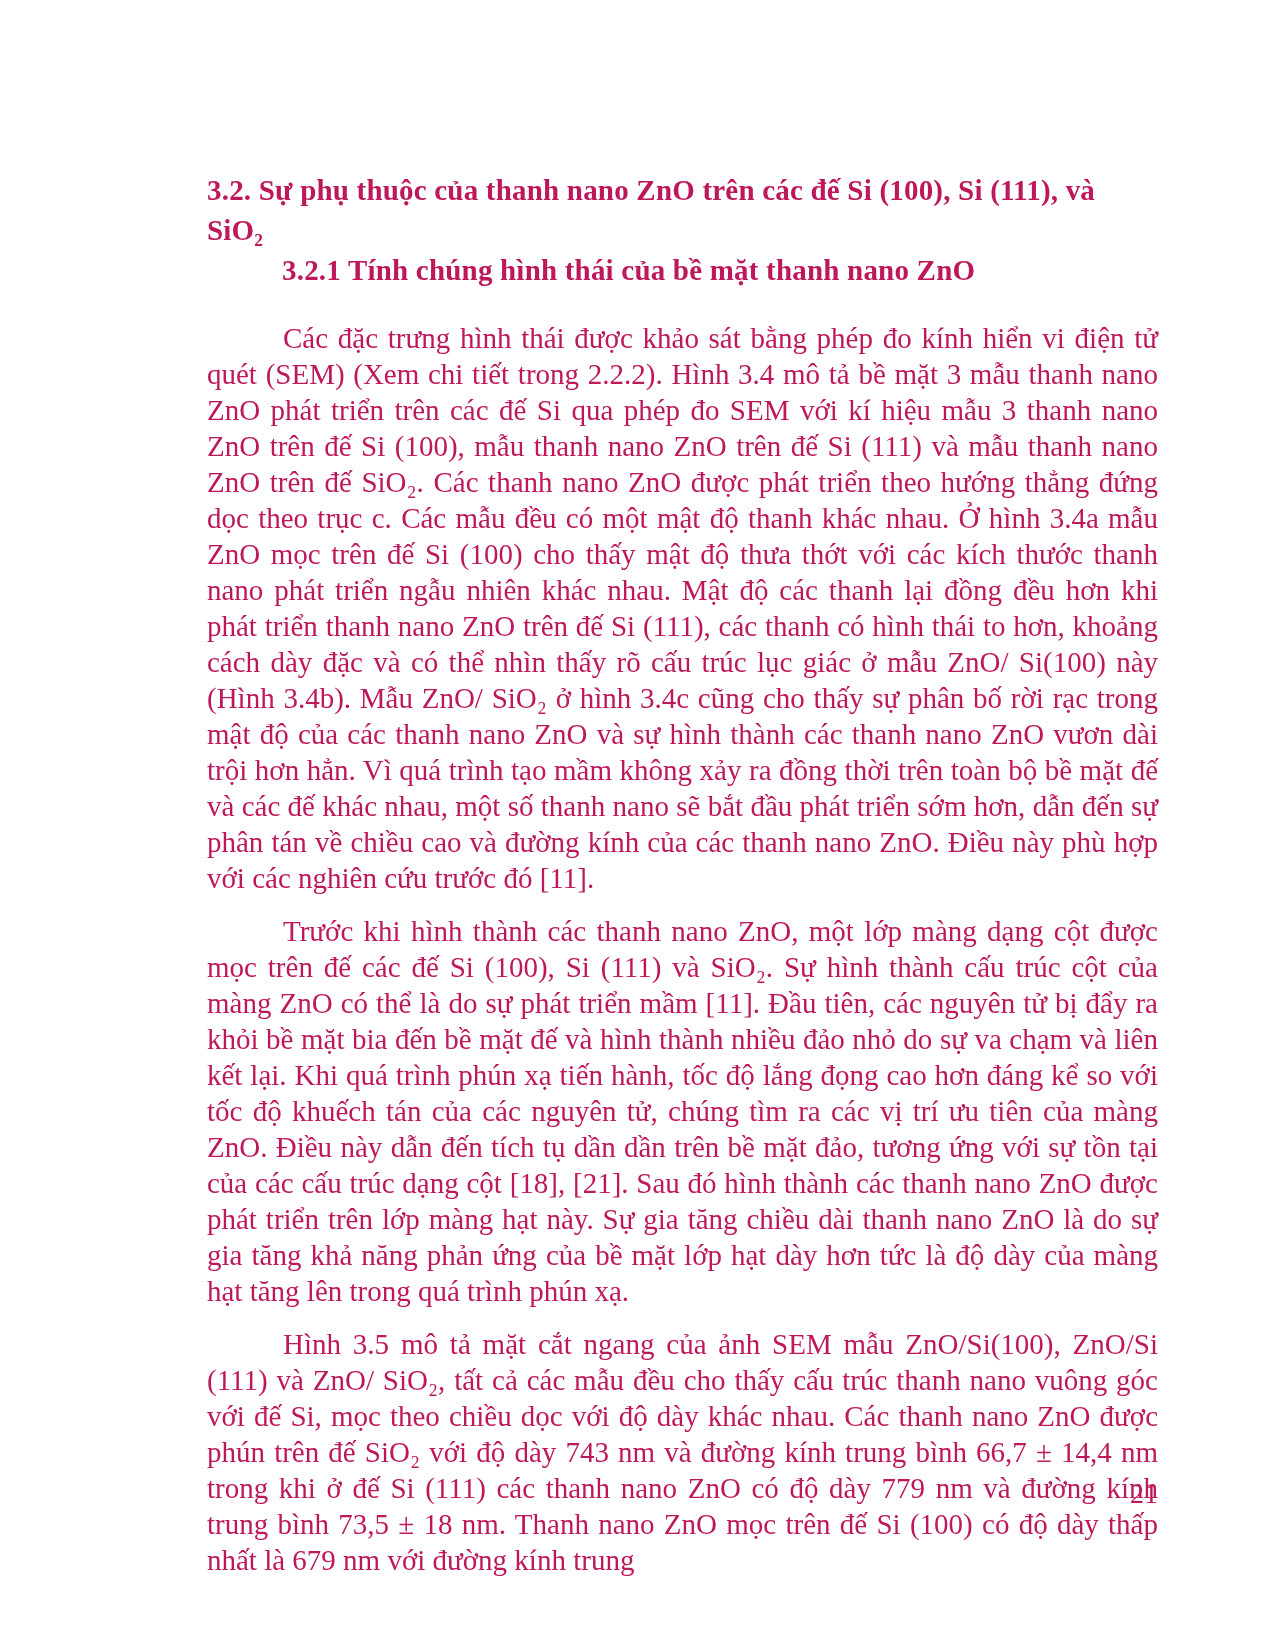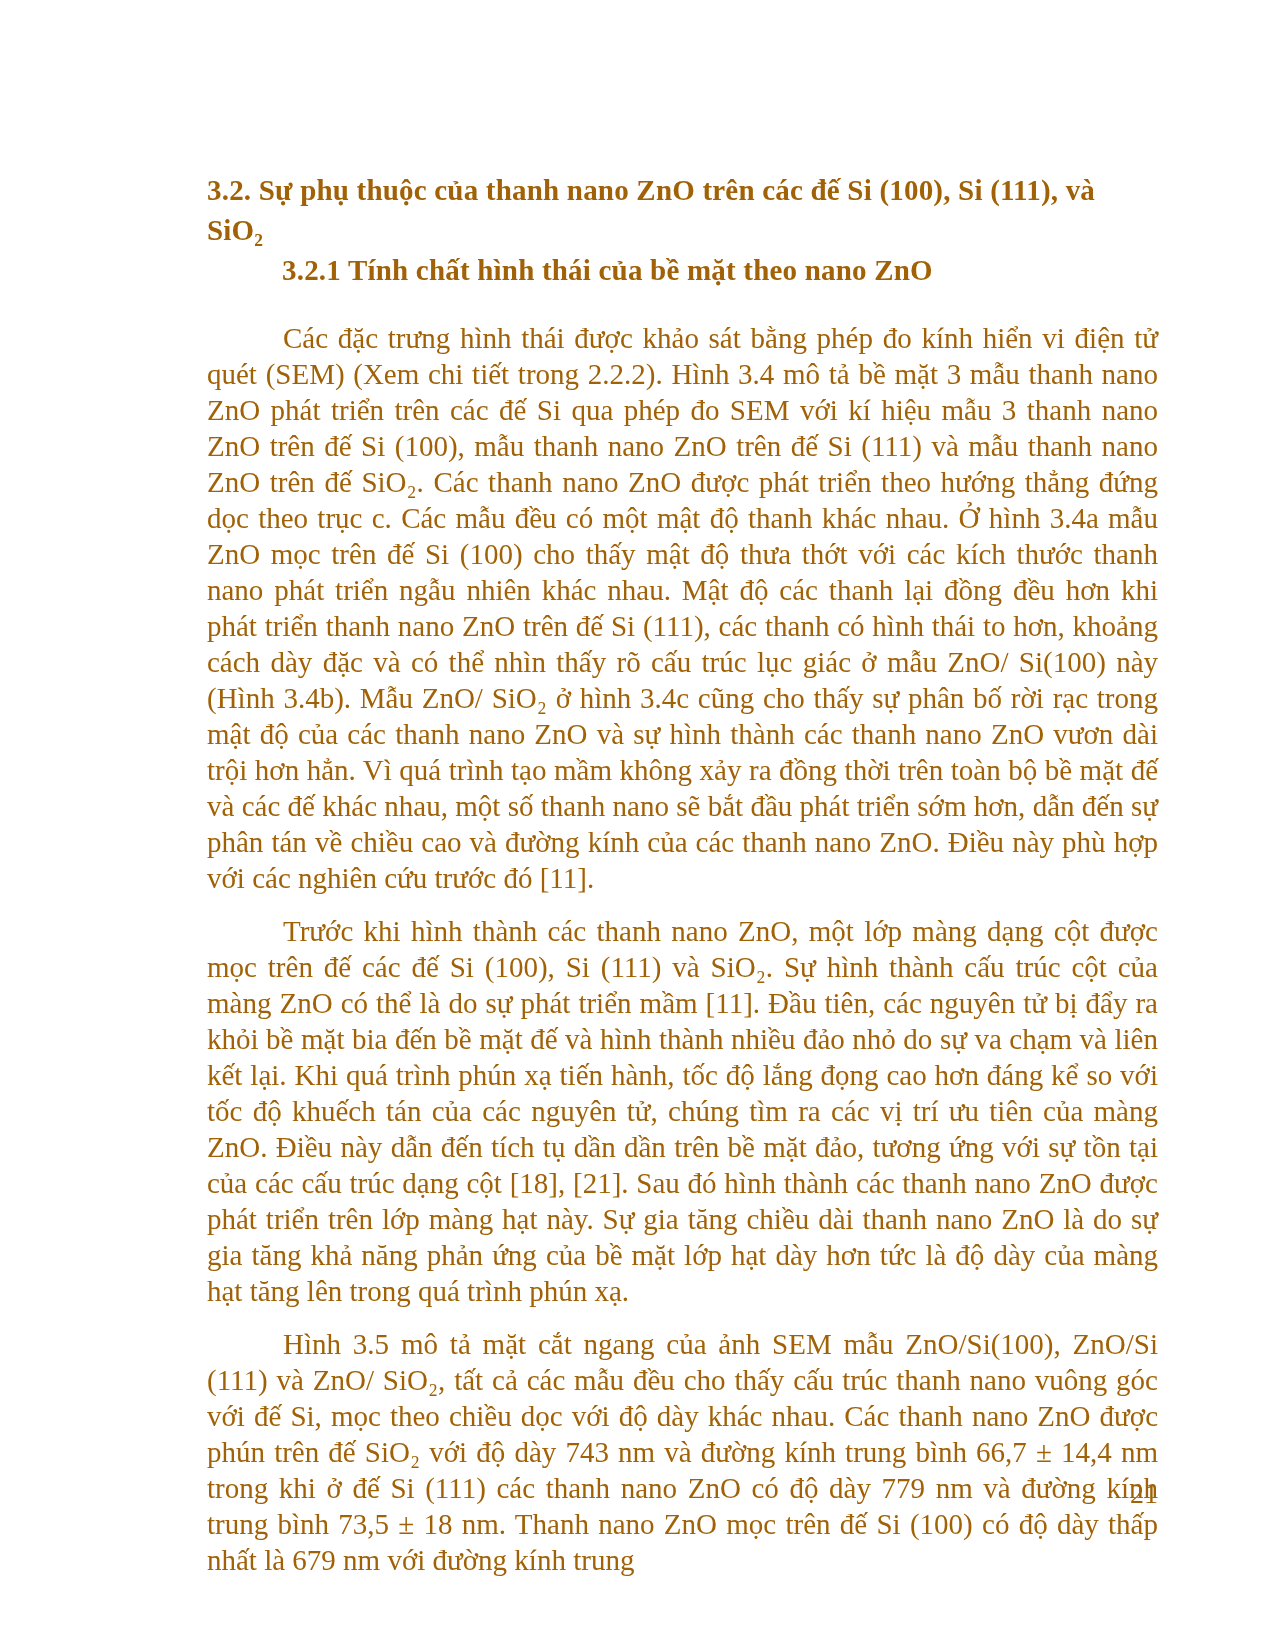--- a/index.html
+++ b/index.html
@@ -5,21 +5,21 @@
   html, body {
     margin: 0;
     padding: 0;
     background: #ffffff;
   }
   .page {
     position: relative;
     width: 1275px;
     height: 1634px;
     background: #ffffff;
-    color: #a16207;
+    color: #be185d;
     font-family: "Liberation Serif", "DejaVu Serif", serif;
     overflow: hidden;
   }
   .content {
     position: absolute;
     left: 207px;
     top: 170px;
     width: 951px;
   }
   .heading {
@@ -50,21 +50,21 @@
     font-size: 28px;
     line-height: 32px;
   }
 </style>
 </head>
 <body>
 
 <div class="page">
   <div class="content">
     <div class="heading section">3.2. Sự phụ thuộc của thanh nano ZnO trên các đế Si (100), Si (111), và SiO₂</div>
-    <div class="heading subsection">3.2.1 Tính chất hình thái của bề mặt theo nano ZnO</div>
+    <div class="heading subsection">3.2.1 Tính chúng hình thái của bề mặt thanh nano ZnO</div>
     <div class="body-text">
       <p>Các đặc trưng hình thái được khảo sát bằng phép đo kính hiển vi điện tử quét (SEM) (Xem chi tiết trong 2.2.2). Hình 3.4 mô tả bề mặt 3 mẫu thanh nano ZnO phát triển trên các đế Si qua phép đo SEM với kí hiệu mẫu 3 thanh nano ZnO trên đế Si (100), mẫu thanh nano ZnO trên đế Si (111) và mẫu thanh nano ZnO trên đế SiO₂. Các thanh nano ZnO được phát triển theo hướng thẳng đứng dọc theo trục c. Các mẫu đều có một mật độ thanh khác nhau. Ở hình 3.4a mẫu ZnO mọc trên đế Si (100) cho thấy mật độ thưa thớt với các kích thước thanh nano phát triển ngẫu nhiên khác nhau. Mật độ các thanh lại đồng đều hơn khi phát triển thanh nano ZnO trên đế Si (111), các thanh có hình thái to hơn, khoảng cách dày đặc và có thể nhìn thấy rõ cấu trúc lục giác ở mẫu ZnO/ Si(100) này (Hình 3.4b). Mẫu ZnO/ SiO₂ ở hình 3.4c cũng cho thấy sự phân bố rời rạc trong mật độ của các thanh nano ZnO và sự hình thành các thanh nano ZnO vươn dài trội hơn hẳn. Vì quá trình tạo mầm không xảy ra đồng thời trên toàn bộ bề mặt đế và các đế khác nhau, một số thanh nano sẽ bắt đầu phát triển sớm hơn, dẫn đến sự phân tán về chiều cao và đường kính của các thanh nano ZnO. Điều này phù hợp với các nghiên cứu trước đó [11].</p>
       <p>Trước khi hình thành các thanh nano ZnO, một lớp màng dạng cột được mọc trên đế các đế Si (100), Si (111) và SiO₂. Sự hình thành cấu trúc cột của màng ZnO có thể là do sự phát triển mầm [11]. Đầu tiên, các nguyên tử bị đẩy ra khỏi bề mặt bia đến bề mặt đế và hình thành nhiều đảo nhỏ do sự va chạm và liên kết lại. Khi quá trình phún xạ tiến hành, tốc độ lắng đọng cao hơn đáng kể so với tốc độ khuếch tán của các nguyên tử, chúng tìm ra các vị trí ưu tiên của màng ZnO. Điều này dẫn đến tích tụ dần dần trên bề mặt đảo, tương ứng với sự tồn tại của các cấu trúc dạng cột [18], [21]. Sau đó hình thành các thanh nano ZnO được phát triển trên lớp màng hạt này. Sự gia tăng chiều dài thanh nano ZnO là do sự gia tăng khả năng phản ứng của bề mặt lớp hạt dày hơn tức là độ dày của màng hạt tăng lên trong quá trình phún xạ.</p>
       <p>Hình 3.5 mô tả mặt cắt ngang của ảnh SEM mẫu ZnO/Si(100), ZnO/Si (111) và ZnO/ SiO₂, tất cả các mẫu đều cho thấy cấu trúc thanh nano vuông góc với đế Si, mọc theo chiều dọc với độ dày khác nhau. Các thanh nano ZnO được phún trên đế SiO₂ với độ dày 743 nm và đường kính trung bình 66,7 ± 14,4 nm trong khi ở đế Si (111) các thanh nano ZnO có độ dày 779 nm và đường kính trung bình 73,5 ± 18 nm. Thanh nano ZnO mọc trên đế Si (100) có độ dày thấp nhất là 679 nm với đường kính trung</p>
     </div>
   </div>
   <div class="page-number">21</div>
 </div>
 
 </body></html>

